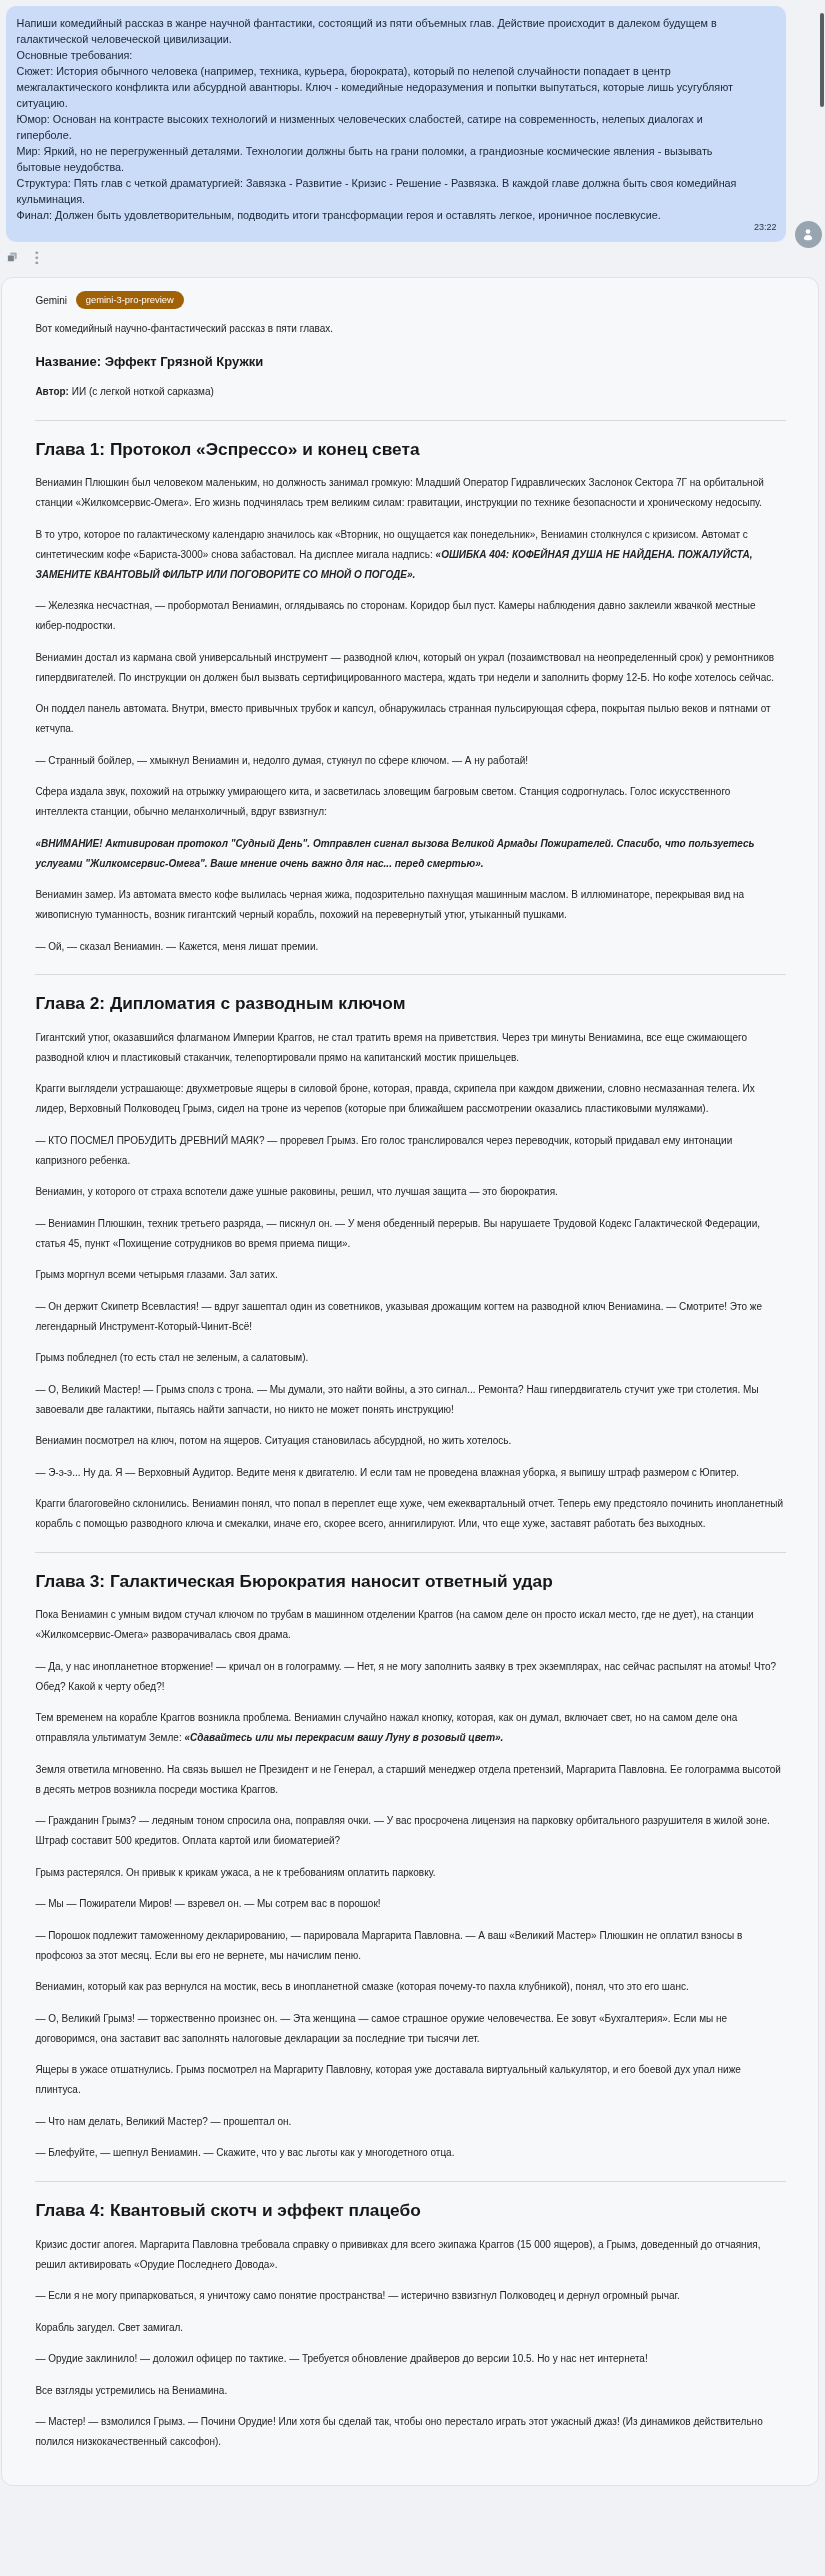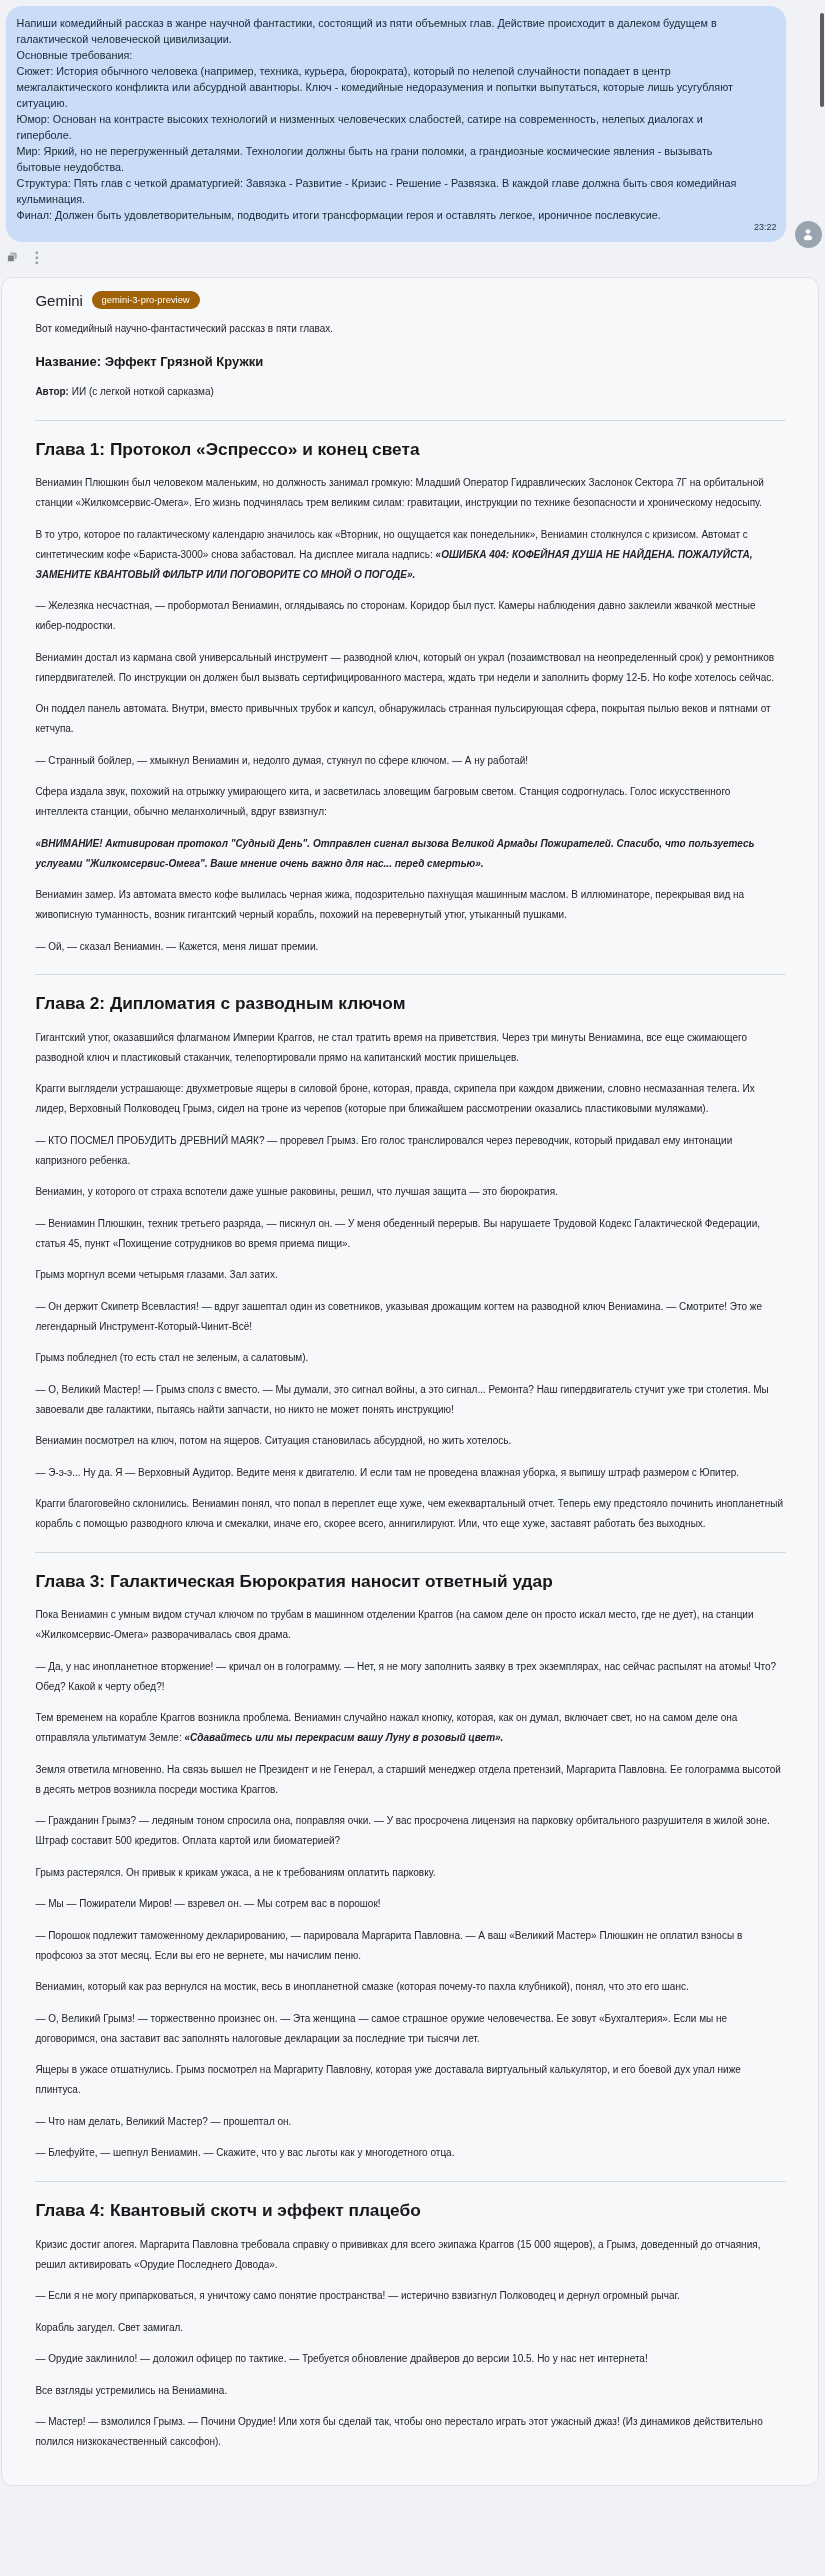--- a/index.html
+++ b/index.html
@@ -20,21 +20,21 @@
     border-radius: 2.2px;
     background: #5a5d63;
     z-index: 10;
   }
   
   .user-row { position: relative; }
   .user-bubble {
     position: relative;
     margin: 5.8px 39px 0 5.8px;
     background: #cbdcf9;
-    border-radius: 16px;
+    border-radius: 10px;
     padding: 9.4px 35px 19px 10.8px;
     color: #1b2533;
     font-size: 10.8px;
     line-height: 16px;
   }
   .msg-line { white-space: pre-wrap; }
   .timestamp {
     position: absolute;
     right: 9.4px; bottom: 7px;
     font-size: 9px;
@@ -63,21 +63,21 @@
   
   .response-card {
     position: relative;
     margin: 11.5px 6.5px 17.3px 1.4px;
     background: #f7f8fa;
     border: 0.7px solid #e0e2e7;
     border-radius: 11.5px;
     padding: 11.5px 32px 21.6px 33px;
   }
   .resp-header { display: flex; align-items: center; gap: 8.7px; margin: 1.4px 0 10px; }
-  .sender { font-size: 15px; color: #202124; }
+  .sender { font-size: 10px; color: #202124; }
   .model-badge {
     background: #a16207; color: #ffffff;
     font-size: 9.4px; line-height: 1;
     padding: 4.3px 10px 5px;
     border-radius: 721px;
     white-space: nowrap;
   }
   .para {
     font-size: 10px;
     line-height: 20px;
@@ -168,21 +168,21 @@
       <hr class="divider">
       <h2 class="chapter-h">Глава 2: Дипломатия с разводным ключом</h2>
       <p class="para">Гигантский утюг, оказавшийся флагманом Империи Краггов, не стал тратить время на приветствия. Через три минуты Вениамина, все еще сжимающего разводной ключ и пластиковый стаканчик, телепортировали прямо на капитанский мостик пришельцев.</p>
       <p class="para">Крагги выглядели устрашающе: двухметровые ящеры в силовой броне, которая, правда, скрипела при каждом движении, словно несмазанная телега. Их лидер, Верховный Полководец Грымз, сидел на троне из черепов (которые при ближайшем рассмотрении оказались пластиковыми муляжами).</p>
       <p class="para">— КТО ПОСМЕЛ ПРОБУДИТЬ ДРЕВНИЙ МАЯК? — проревел Грымз. Его голос транслировался через переводчик, который придавал ему интонации капризного ребенка.</p>
       <p class="para">Вениамин, у которого от страха вспотели даже ушные раковины, решил, что лучшая защита — это бюрократия.</p>
       <p class="para">— Вениамин Плюшкин, техник третьего разряда, — пискнул он. — У меня обеденный перерыв. Вы нарушаете Трудовой Кодекс Галактической Федерации, статья 45, пункт «Похищение сотрудников во время приема пищи».</p>
       <p class="para">Грымз моргнул всеми четырьмя глазами. Зал затих.</p>
       <p class="para">— Он держит Скипетр Всевластия! — вдруг зашептал один из советников, указывая дрожащим когтем на разводной ключ Вениамина. — Смотрите! Это же легендарный Инструмент-Который-Чинит-Всё!</p>
       <p class="para">Грымз побледнел (то есть стал не зеленым, а салатовым).</p>
-      <p class="para">— О, Великий Мастер! — Грымз сполз с вместо. — Мы думали, это сигнал войны, а это сигнал... Ремонта? Наш гипердвигатель стучит уже три столетия. Мы завоевали две галактики, пытаясь найти запчасти, но никто не может понять инструкцию!</p>
+      <p class="para">— О, Великий Мастер! — Грымз сполз с трона. — Мы думали, это найти войны, а это сигнал... Ремонта? Наш гипердвигатель стучит уже три столетия. Мы завоевали две галактики, пытаясь найти запчасти, но никто не может понять инструкцию!</p>
       <p class="para">Вениамин посмотрел на ключ, потом на ящеров. Ситуация становилась абсурдной, но жить хотелось.</p>
       <p class="para">— Э-э-э... Ну да. Я — Верховный Аудитор. Ведите меня к двигателю. И если там не проведена влажная уборка, я выпишу штраф размером с Юпитер.</p>
       <p class="para">Крагги благоговейно склонились. Вениамин понял, что попал в переплет еще хуже, чем ежеквартальный отчет. Теперь ему предстояло починить инопланетный корабль с помощью разводного ключа и смекалки, иначе его, скорее всего, аннигилируют. Или, что еще хуже, заставят работать без выходных.</p>
       <hr class="divider">
       <h2 class="chapter-h">Глава 3: Галактическая Бюрократия наносит ответный удар</h2>
       <p class="para">Пока Вениамин с умным видом стучал ключом по трубам в машинном отделении Краггов (на самом деле он просто искал место, где не дует), на станции «Жилкомсервис-Омега» разворачивалась своя драма.</p>
       <p class="para">— Да, у нас инопланетное вторжение! — кричал он в голограмму. — Нет, я не могу заполнить заявку в трех экземплярах, нас сейчас распылят на атомы! Что? Обед? Какой к черту обед?!</p>
       <p class="para">Тем временем на корабле Краггов возникла проблема. Вениамин случайно нажал кнопку, которая, как он думал, включает свет, но на самом деле она отправляла ультиматум Земле: <em class="mach">«Сдавайтесь или мы перекрасим вашу Луну в розовый цвет».</em></p>
       <p class="para">Земля ответила мгновенно. На связь вышел не Президент и не Генерал, а старший менеджер отдела претензий, Маргарита Павловна. Ее голограмма высотой в десять метров возникла посреди мостика Краггов.</p>
       <p class="para">— Гражданин Грымз? — ледяным тоном спросила она, поправляя очки. — У вас просрочена лицензия на парковку орбитального разрушителя в жилой зоне. Штраф составит 500 кредитов. Оплата картой или биоматерией?</p>

